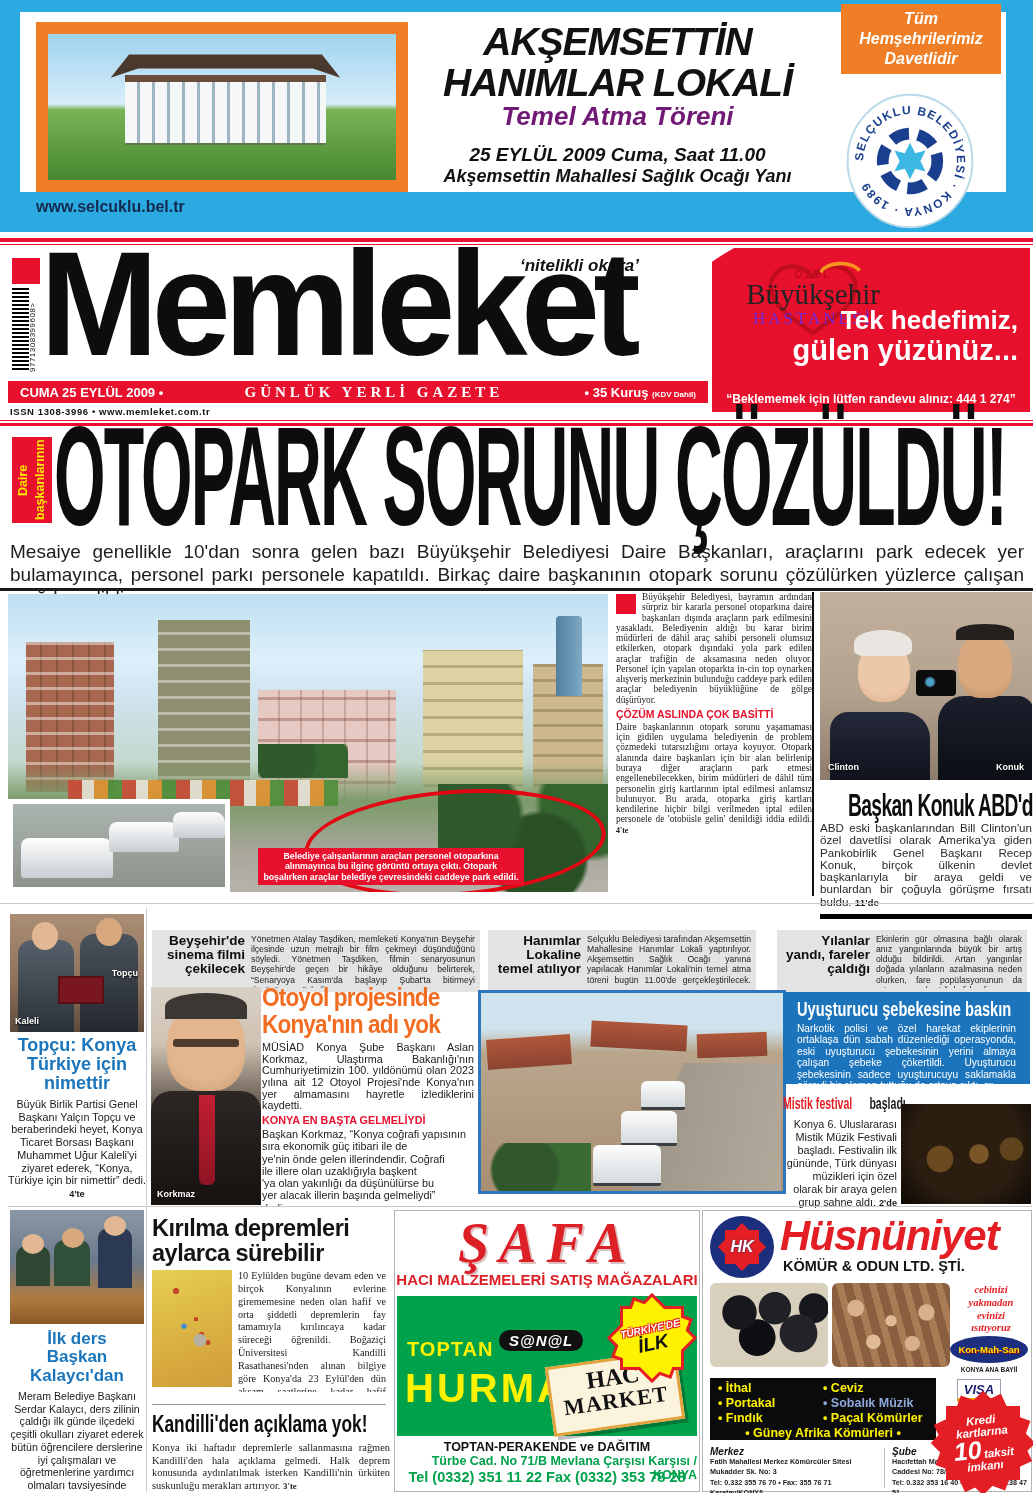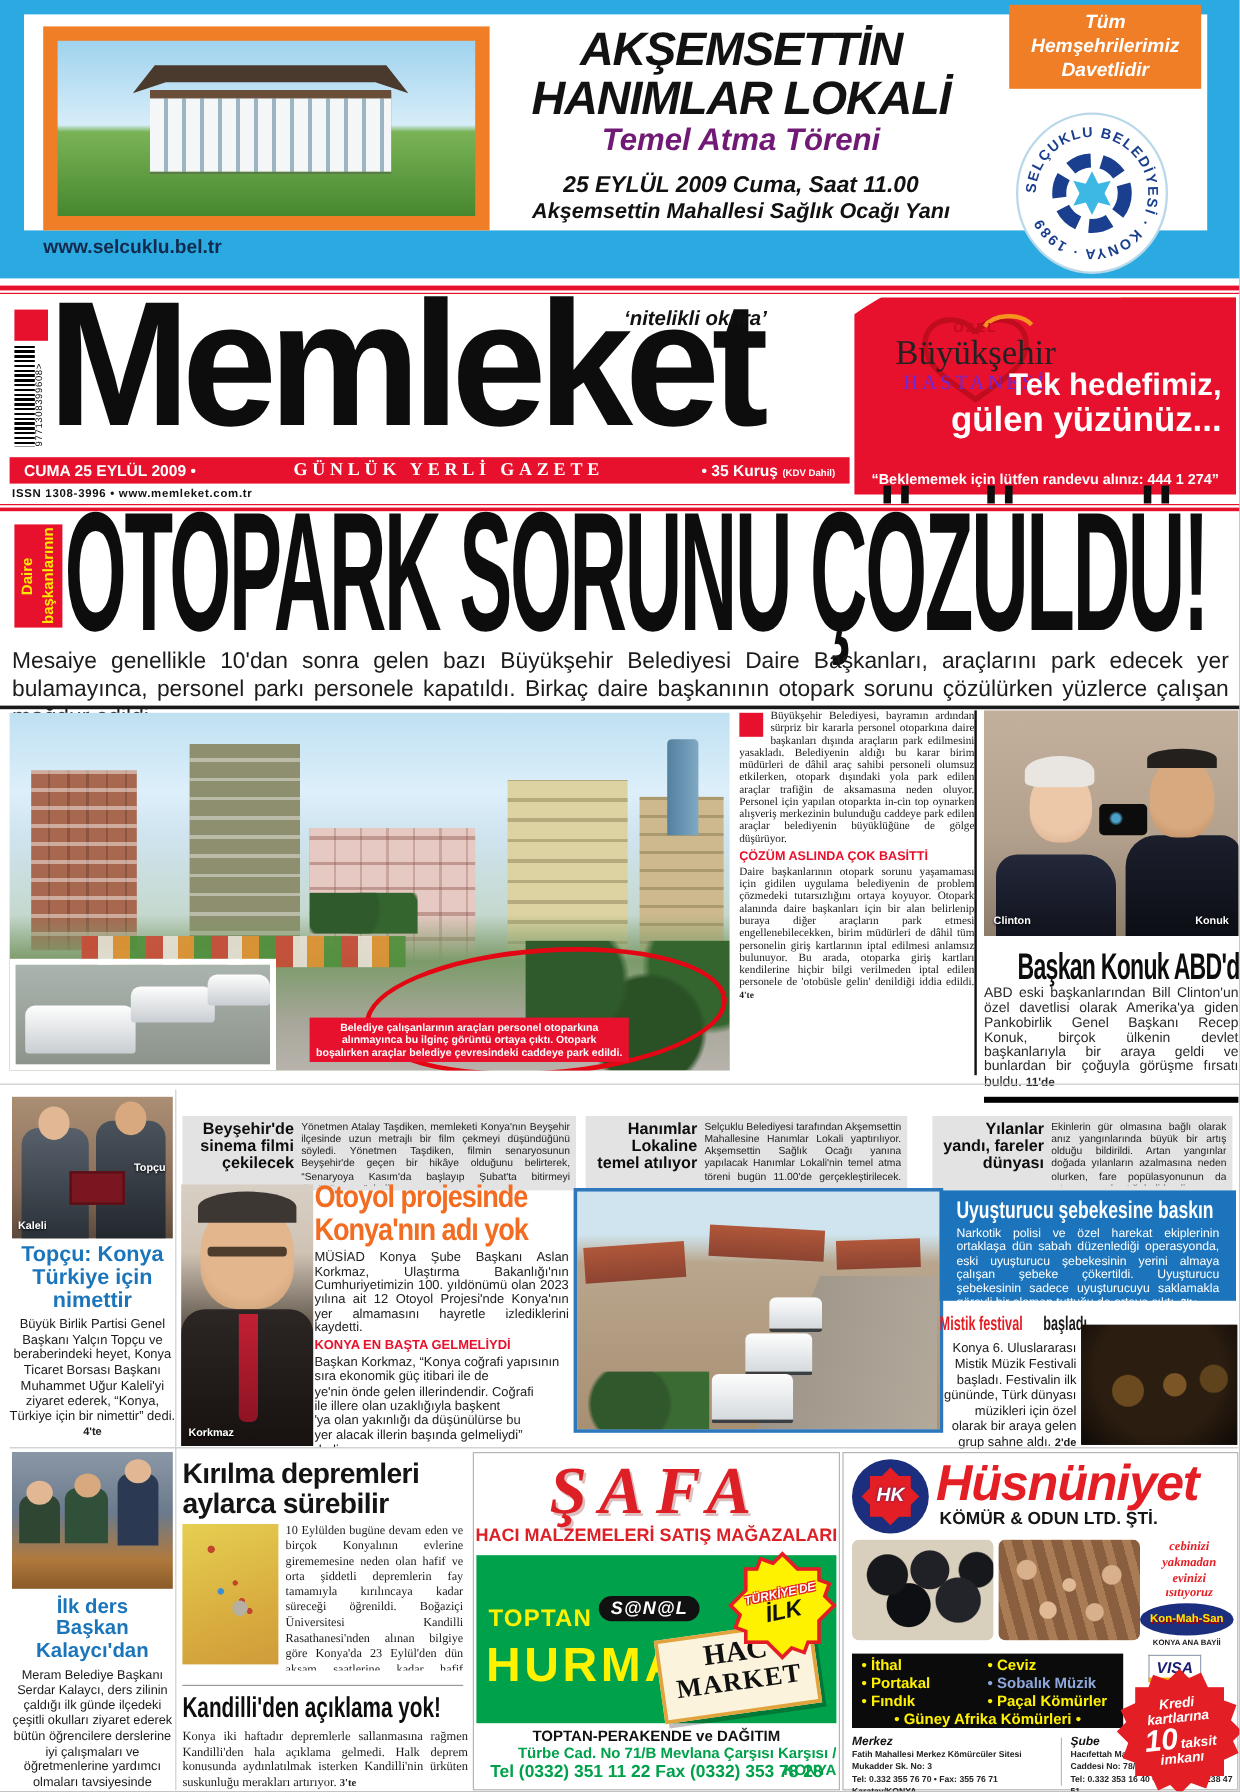--- a/index.html
+++ b/index.html
@@ -420,21 +420,21 @@
       <div>Hanımlar</div>
       <div>Lokaline</div>
       <div>temel atılıyor</div>
     </div>
     <div class="gt"><span>Selçuklu Belediyesi tarafından Akşemsettin Mahallesine Hanımlar Lokali yaptırılıyor. Akşemsettin Sağlık Ocağı yanına yapılacak Hanımlar Lokali'nin temel atma töreni bugün 11.00'de gerçekleştirilecek.</span> <b class="pref">4'te</b></div>
   </div>
   <div class="abs gbox" style="left:777px;width:250px;">
     <div class="gh">
       <div>Yılanlar</div>
       <div>yandı, fareler</div>
-      <div>dünyası</div>
+      <div>çaldığı</div>
     </div>
     <div class="gt"><span>Ekinlerin gür olmasına bağlı olarak anız yangınlarında büyük bir artış olduğu bildirildi. Artan yangınlar doğada yılanların azalmasına neden olurken, fare popülasyonunun da artmasına yol açtığı belirlendi.</span> <b class="pref">5'te</b></div>
   </div>
 
   <div class="abs topcu-head">
     <div>Topçu: Konya</div>
     <div>Türkiye için</div>
     <div>nimettir</div>
   </div>
   <div class="abs topcu-body"><span>Büyük Birlik Partisi Genel Başkanı Yalçın Topçu ve beraberindeki heyet, Konya Ticaret Borsası Başkanı Muhammet Uğur Kaleli'yi ziyaret ederek, “Konya, Türkiye için bir nimettir” dedi.</span> <b class="pref">4'te</b></div>

